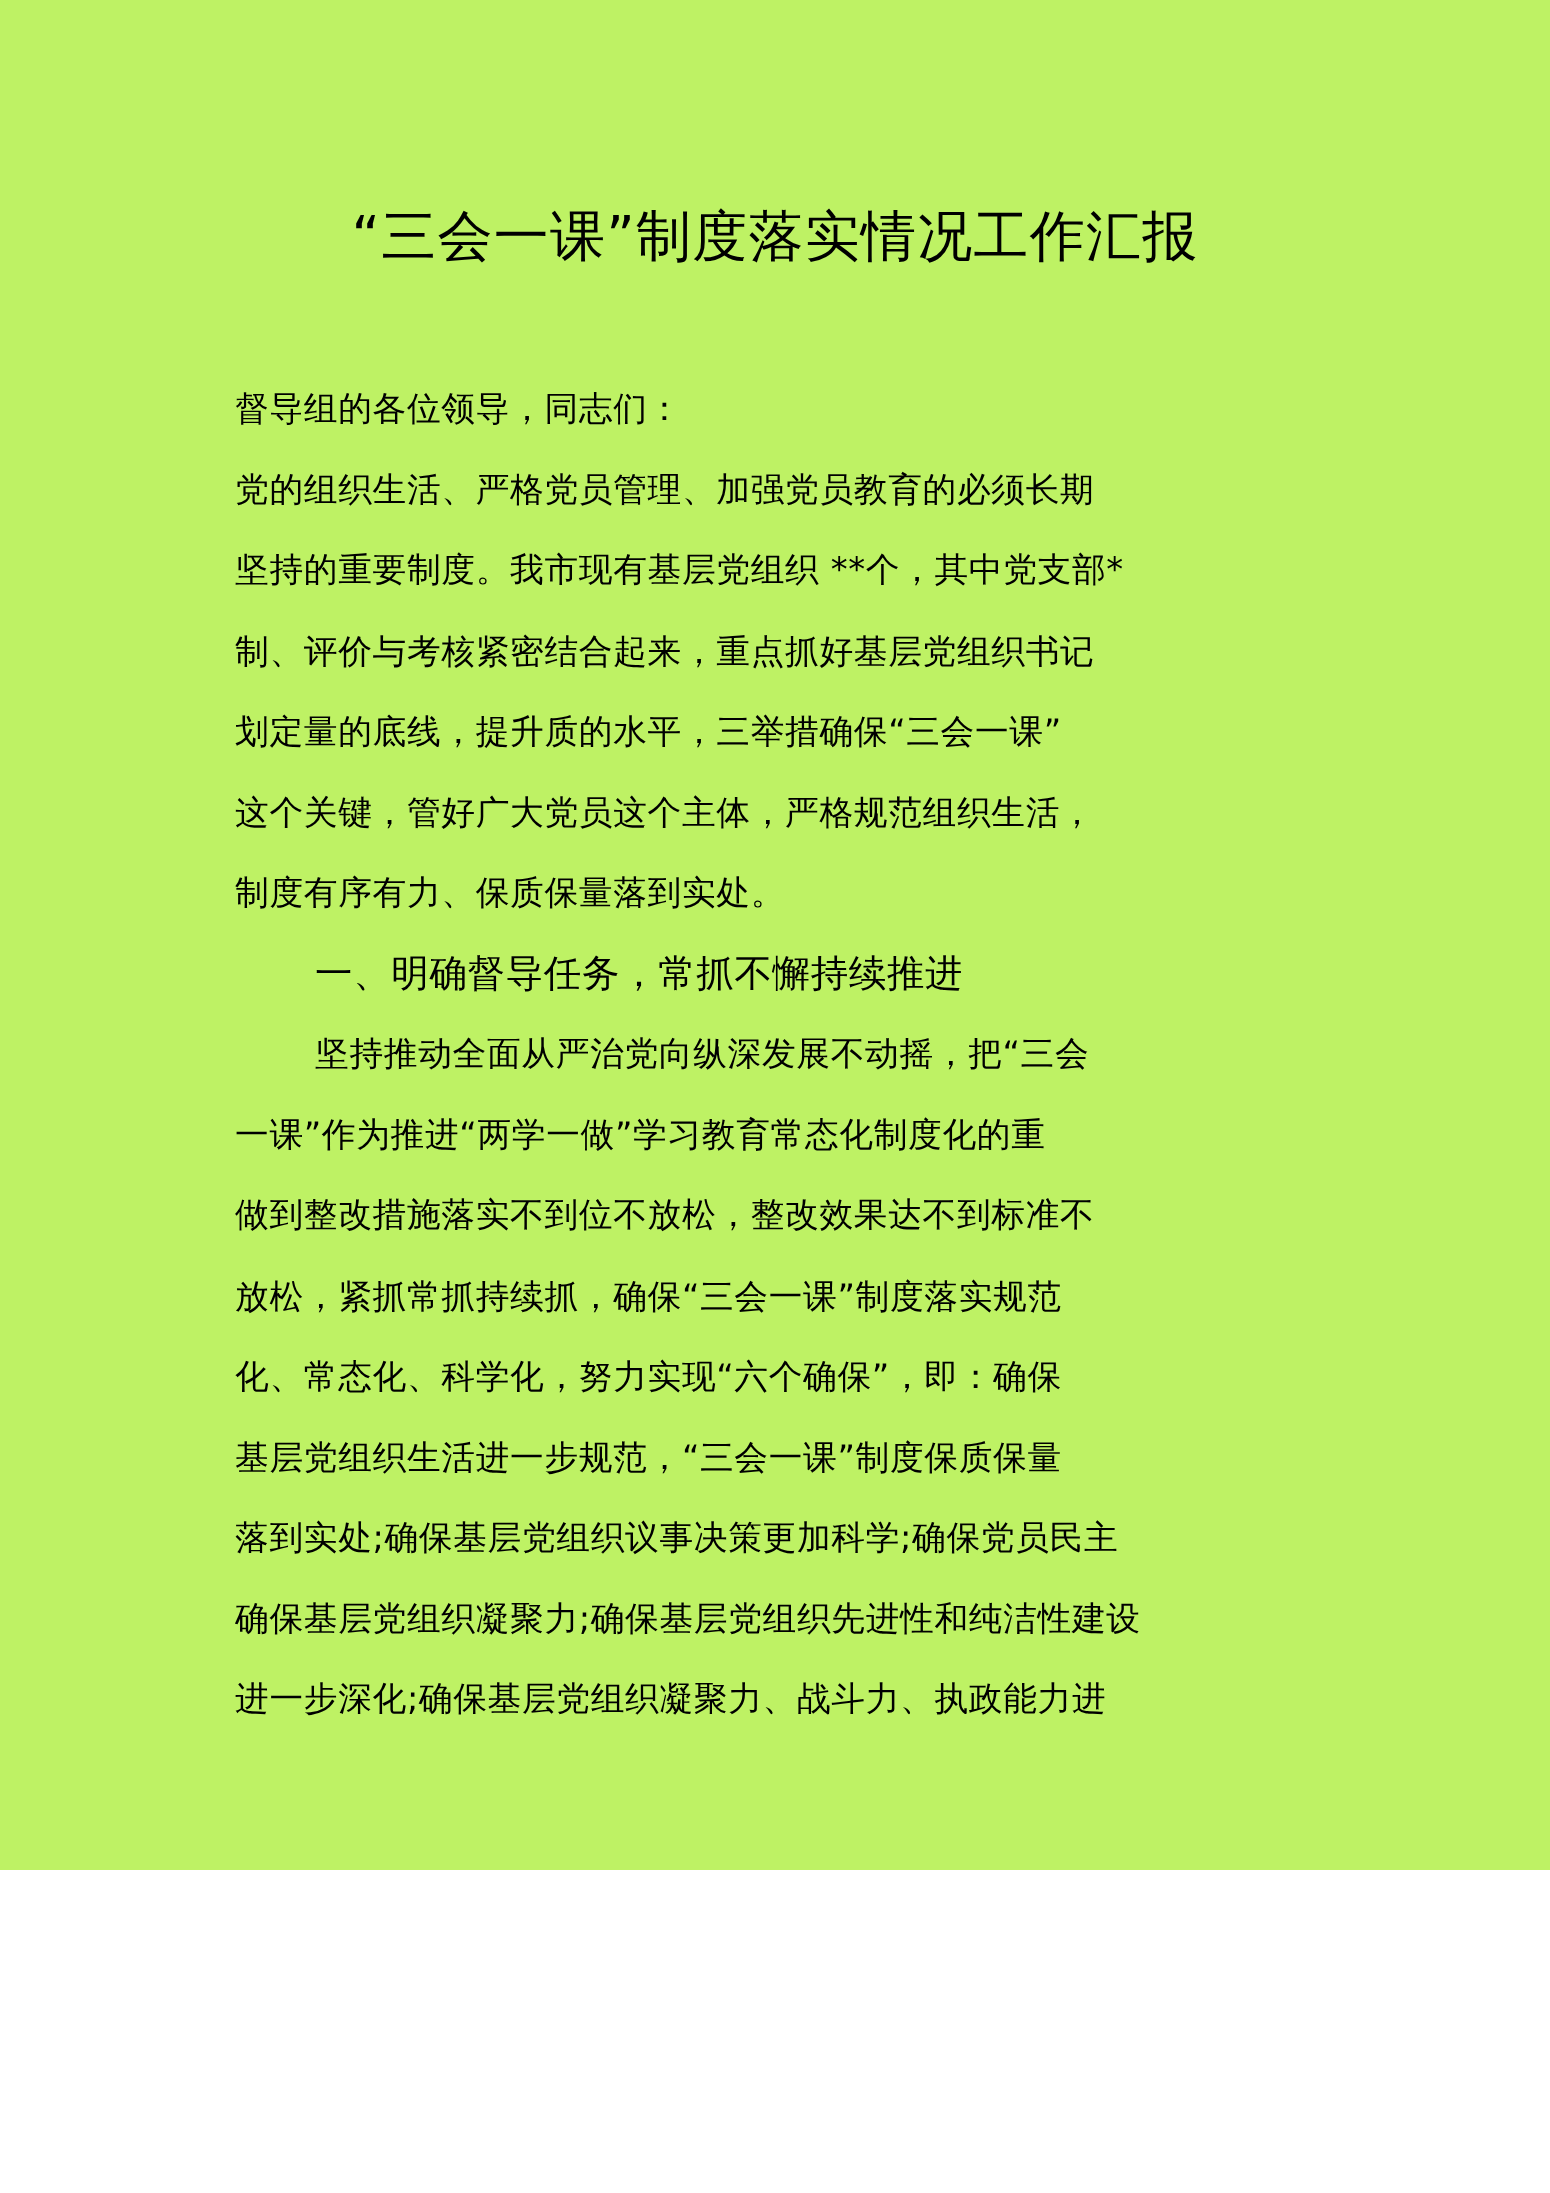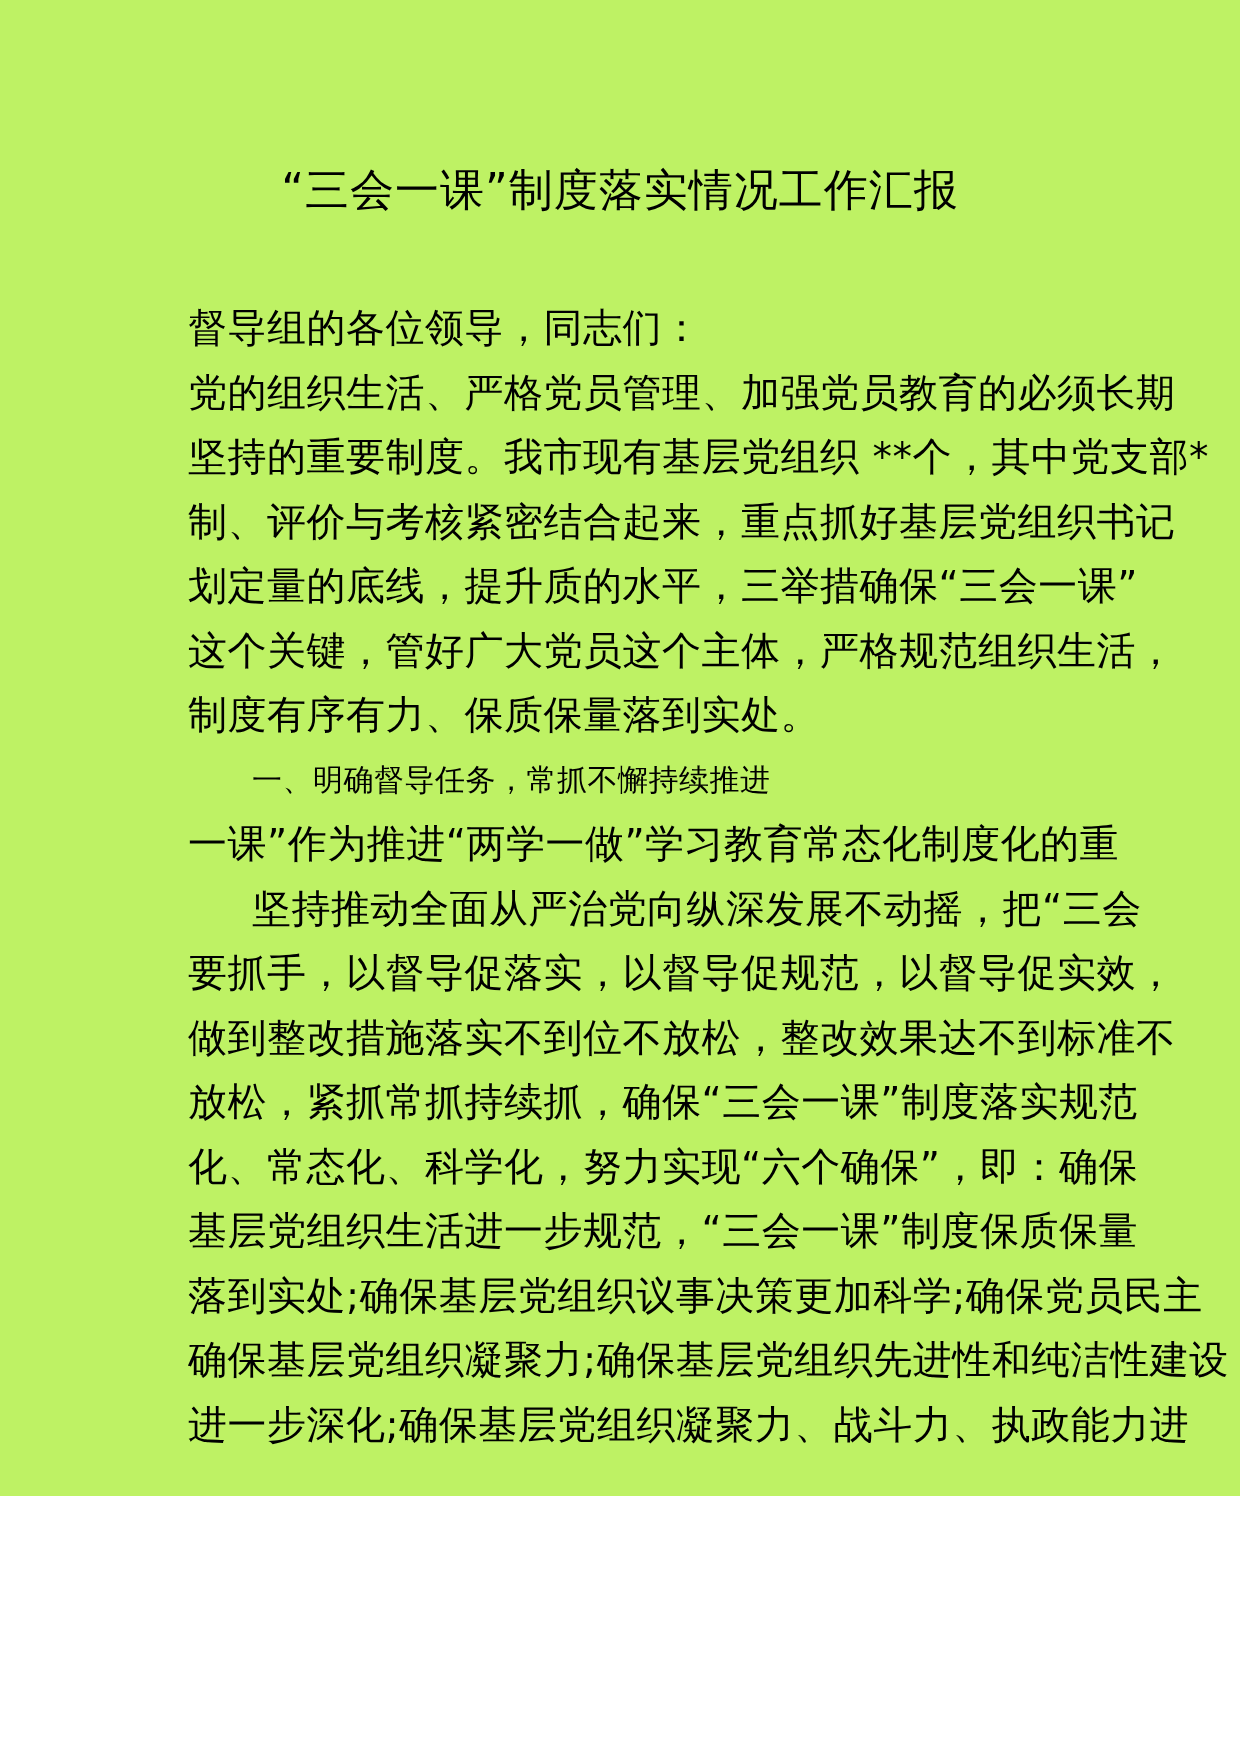--- a/index.html
+++ b/index.html
@@ -36,21 +36,21 @@
     }
     .body {
       position: absolute;
       left: 188px;
       top: 296px;
       width: 870px;
     }
     .line {
       height: 64.5px;
       line-height: 64.5px;
-      font-size: 39px;
+      font-size: 27px;
       white-space: nowrap;
       letter-spacing: 0.5px;
     }
     .indent {
       padding-left: 64px;
     }
     .heading {
       font-weight: normal;
       font-size: 30px;
     }
@@ -69,23 +69,22 @@
       <div class="line">坚持的重要制度。我市现有基层党组织 **个，其中党支部*</div>
       <div class="line">制、评价与考核紧密结合起来，重点抓好基层党组织书记</div>
       <div class="line">划定量的底线，提升质的水平，三举措确保“三会一课”</div>
       <div class="line">这个关键，管好广大党员这个主体，严格规范组织生活，</div>
       <div class="line">制度有序有力、保质保量落到实处。</div>
     </div>
 
     <div class="line indent heading">一、明确督导任务，常抓不懈持续推进</div>
 
     <div>
+      <div class="line indent">坚持推动全面从严治党向纵深发展不动摇，把“三会</div>
       <div class="line">一课”作为推进“两学一做”学习教育常态化制度化的重</div>
-      <div class="line indent">坚持推动全面从严治党向纵深发展不动摇，把“三会</div>
-      <div class="line">要抓手，以督导促落实，以督导促规范，以督导促实效，</div>
       <div class="line">做到整改措施落实不到位不放松，整改效果达不到标准不</div>
       <div class="line">放松，紧抓常抓持续抓，确保“三会一课”制度落实规范</div>
       <div class="line">化、常态化、科学化，努力实现“六个确保”，即：确保</div>
       <div class="line">基层党组织生活进一步规范，“三会一课”制度保质保量</div>
       <div class="line">落到实处;确保基层党组织议事决策更加科学;确保党员民主</div>
       <div class="line">确保基层党组织凝聚力;确保基层党组织先进性和纯洁性建设</div>
       <div class="line">进一步深化;确保基层党组织凝聚力、战斗力、执政能力进</div>
     </div>
   </div>
 </div>

